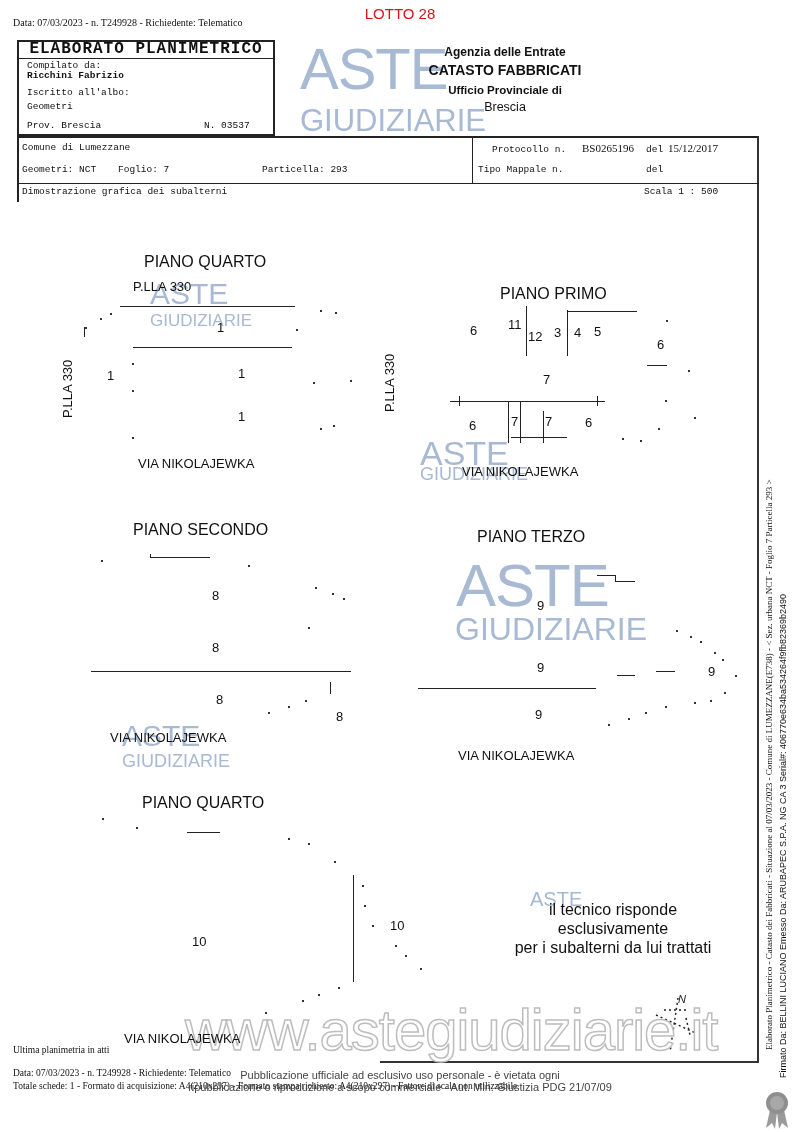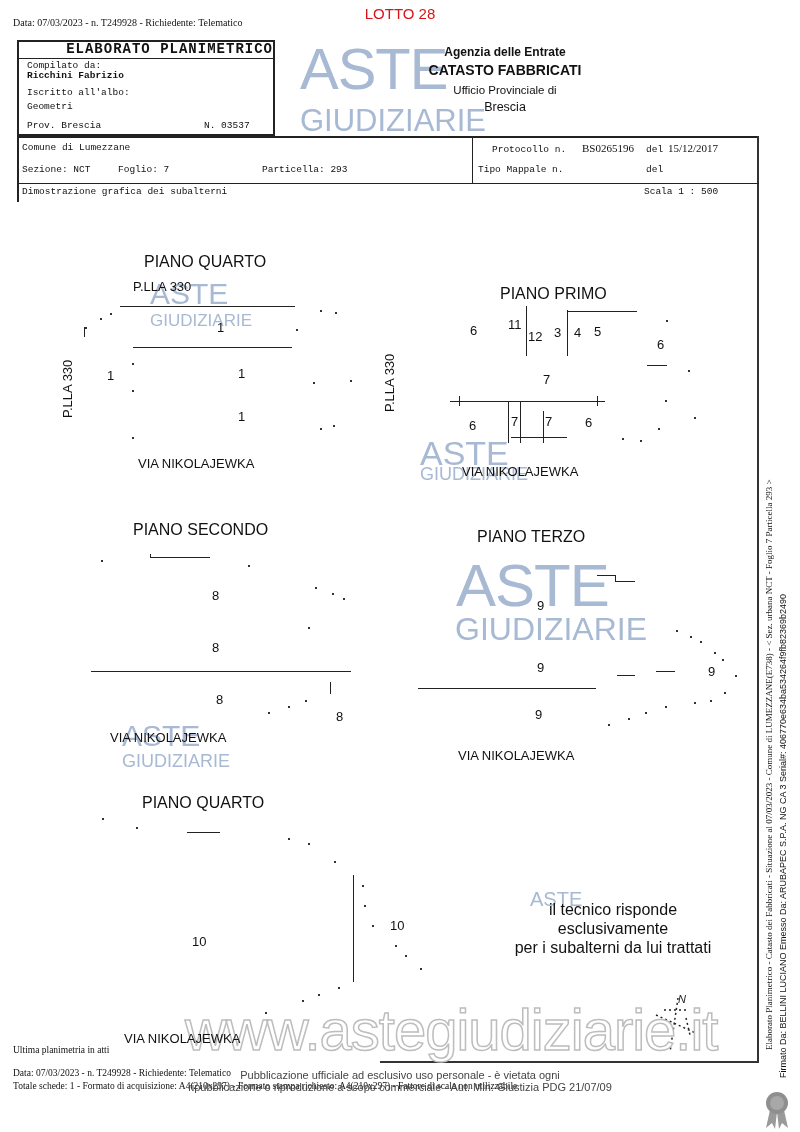--- a/index.html
+++ b/index.html
@@ -4,21 +4,21 @@
 <style>
   html, body { margin:0; padding:0; }
   body { width:800px; height:1132px; background:#ffffff; position:relative; overflow:hidden; font-family:"Liberation Sans", sans-serif; color:#111; }
   .abs { position:absolute; }
   .serif { font-family:"Liberation Serif", serif; }
   .mono { font-family:"Liberation Mono", monospace; }
   .lotto { left:0; width:800px; top:5px; text-align:center; color:#d8141a; font-size:15px; }
   .topline { left:13px; top:17px; font-size:10px; }
   
   .hbox { left:17px; top:40px; width:258px; height:96px; border:2px solid #222; box-sizing:border-box; }
-  .hbox .title { height:16px; border-bottom:1px solid #222; text-align:right; font-size:14px; font-weight:bold; line-height:15px; letter-spacing:1px; }
+  .hbox .title { height:16px; border-bottom:1px solid #222; text-align:center; font-size:16px; font-weight:bold; line-height:15px; letter-spacing:1px; }
   .hbox .row { position:absolute; left:8px; font-size:9.5px; }
   .frame-right { left:757px; top:136px; width:2px; height:926px; background:#333; }
   .frame-top { left:17px; top:136px; width:742px; height:2px; background:#222; }
   .frame-left { left:17px; top:136px; width:2px; height:66px; background:#222; }
   .frame-bottom { left:380px; top:1061px; width:379px; height:2px; background:#333; }
   .hsep1 { left:17px; top:183px; width:742px; height:1px; background:#222; }
   .vsep1 { left:472px; top:136px; width:1px; height:48px; background:#222; }
   .info { font-size:9.5px; }
   .agency { left:400px; width:210px; text-align:center; font-weight:bold; color:#111; }
   .wm-aste { color:#a7b9d3; font-weight:normal; }
@@ -45,32 +45,32 @@
   <div class="row" style="top:18px;">Compilato da:</div>
   <div class="row" style="top:28px;font-weight:bold;">Ricchini Fabrizio</div>
   <div class="row" style="top:45px;">Iscritto all'albo:</div>
   <div class="row" style="top:59px;">Geometri</div>
   <div class="row" style="top:78px;">Prov. Brescia</div>
   <div class="row" style="top:78px;left:185px;">N. 03537</div>
 </div>
 
 <div class="abs agency" style="top:45px;font-size:12px;">Agenzia delle Entrate</div>
 <div class="abs agency" style="top:62px;font-size:14px;">CATASTO FABBRICATI</div>
-<div class="abs agency" style="top:84px;font-size:11.5px;font-weight:normal;">Ufficio Provinciale di</div>
+<div class="abs agency" style="top:84px;font-size:11.5px;font-weight:bold;">Ufficio Provinciale di</div>
 <div class="abs agency" style="top:100px;font-size:12.5px;font-weight:normal;">Brescia</div>
 
 <div class="abs frame-top"></div>
 <div class="abs frame-left"></div>
 <div class="abs frame-right"></div>
 <div class="abs frame-bottom"></div>
 <div class="abs hsep1"></div>
 <div class="abs vsep1"></div>
 
 <div class="abs info mono" style="left:22px;top:142px;">Comune di Lumezzane</div>
-<div class="abs info mono" style="left:22px;top:164px;">Sezione: NCT</div>
+<div class="abs info mono" style="left:22px;top:164px;">Geometri: NCT</div>
 <div class="abs info mono" style="left:118px;top:164px;">Foglio: 7</div>
 <div class="abs info mono" style="left:262px;top:164px;">Particella: 293</div>
 <div class="abs info mono" style="left:492px;top:144px;">Protocollo n.</div>
 <div class="abs serif" style="left:582px;top:142px;font-size:11px;">BS0265196</div>
 <div class="abs info mono" style="left:646px;top:144px;">del</div>
 <div class="abs serif" style="left:668px;top:142px;font-size:11px;">15/12/2017</div>
 <div class="abs info mono" style="left:478px;top:164px;">Tipo Mappale n.</div>
 <div class="abs info mono" style="left:646px;top:164px;">del</div>
 <div class="abs info mono" style="left:22px;top:186px;">Dimostrazione grafica dei subalterni</div>
 <div class="abs info mono" style="left:644px;top:186px;">Scala 1 : 500</div>

